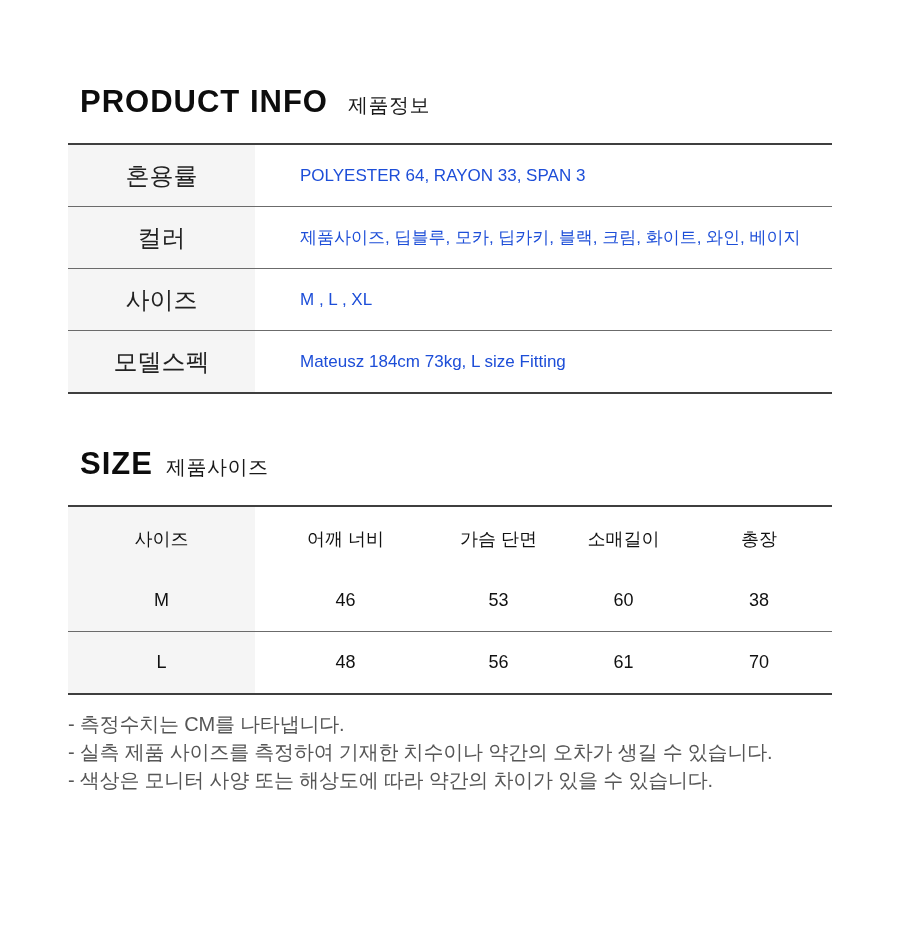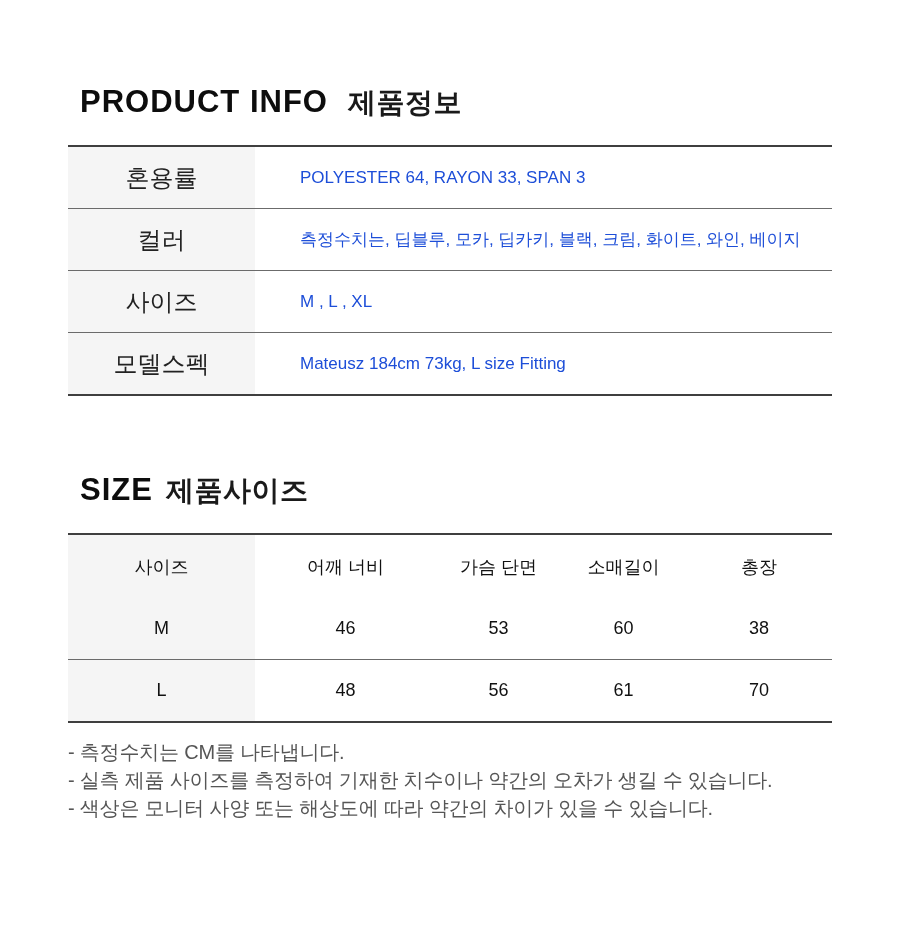--- a/index.html
+++ b/index.html
@@ -27,30 +27,30 @@
     align-items: baseline;
     white-space: nowrap;
   }
   .heading-en {
     font-size: 31px;
     font-weight: 700;
     letter-spacing: 1px;
     color: #0d0d0d;
   }
   .heading-ko {
-    font-size: 28px;
-    font-weight: 700;
+    font-size: 20px;
+    font-weight: 400;
     color: #1a1a1a;
     margin-left: 20px;
     letter-spacing: 0.5px;
   }
   .heading-ko.tight { margin-left: 13px; text-align: right; }
 
   .product-heading { padding-top: 84px; }
-  .size-heading { padding-top: 76px; }
+  .size-heading { padding-top: 52px; }
 
   
   table.info-table {
     width: 764px;
     margin: 23px 68px 0 68px;
     border-collapse: collapse;
     table-layout: fixed;
     border-top: 2px solid #3f3f3f;
     border-bottom: 2px solid #3f3f3f;
   }
@@ -122,21 +122,21 @@
         <col style="width:187px">
         <col style="width:577px">
       </colgroup>
       <tbody>
         <tr>
           <td class="cell-label">혼용률</td>
           <td class="cell-value">POLYESTER 64, RAYON 33, SPAN 3</td>
         </tr>
         <tr>
           <td class="cell-label">컬러</td>
-          <td class="cell-value">측정수치는, 딥블루, 모카, 딥카키, 블랙, 크림, 화이트, 와인, 베이지</td>
+          <td class="cell-value">제품사이즈, 딥블루, 모카, 딥카키, 블랙, 크림, 화이트, 와인, 베이지</td>
         </tr>
         <tr>
           <td class="cell-label">사이즈</td>
           <td class="cell-value">M , L , XL</td>
         </tr>
         <tr>
           <td class="cell-label">모델스펙</td>
           <td class="cell-value">Mateusz 184cm 73kg, L size Fitting</td>
         </tr>
       </tbody>

